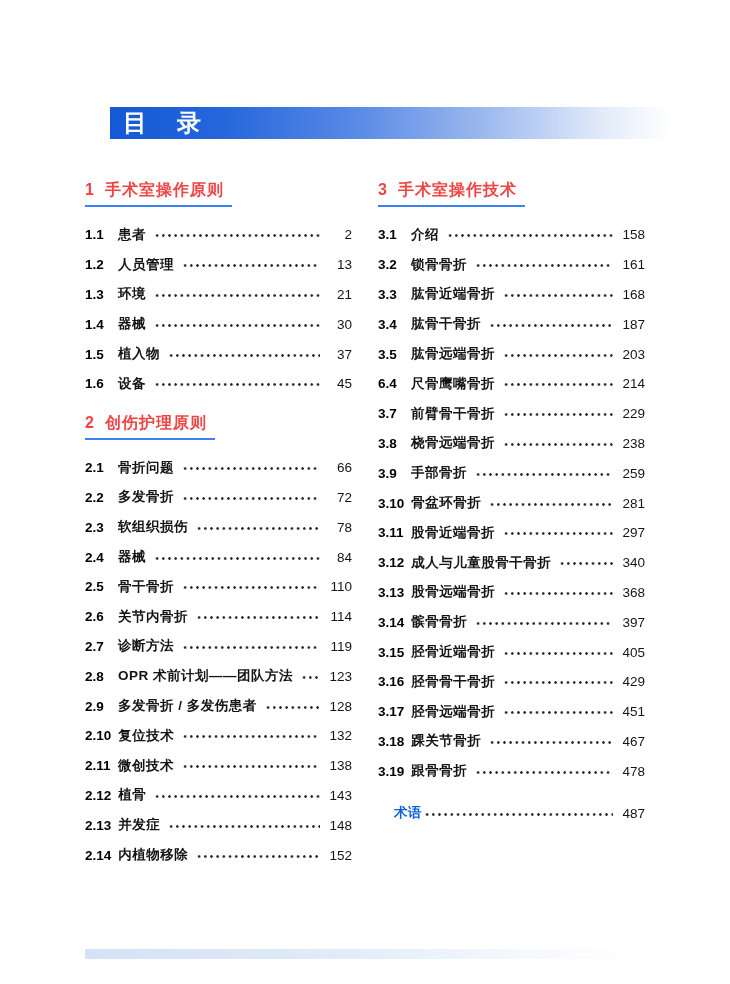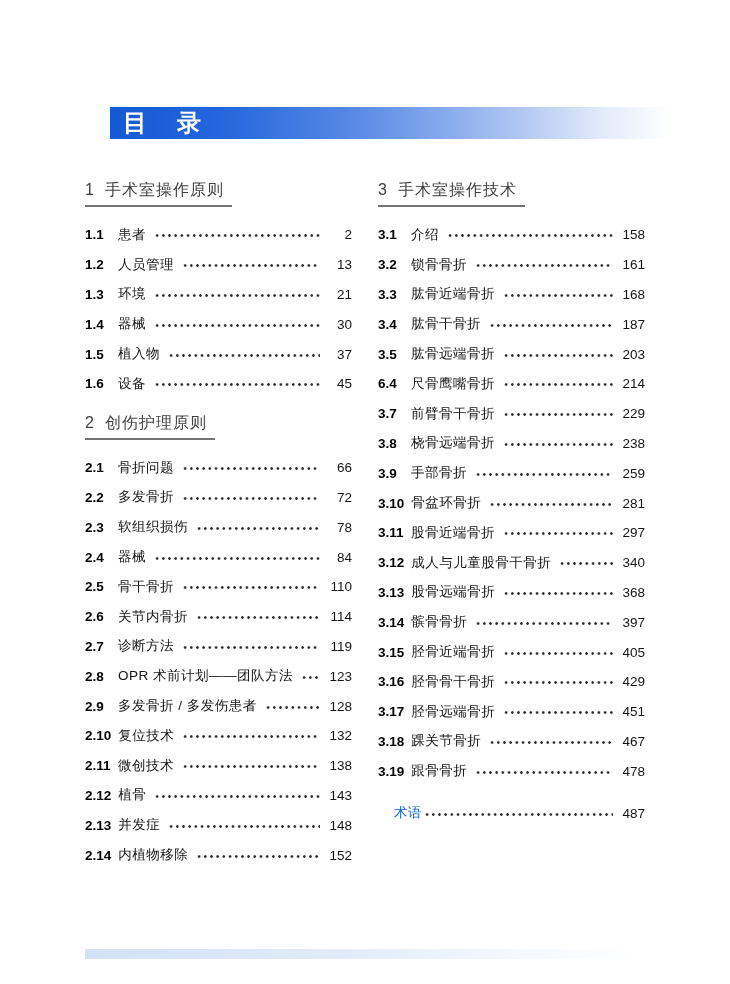--- a/index.html
+++ b/index.html
@@ -20,37 +20,37 @@
   }
   .cols{
     position:absolute;left:85px;top:180px;width:560px;
     display:flex;gap:26px;
   }
   .col{flex:1;min-width:0;}
   .section{display:block;}
   .section + .section{margin-top:14px;}
   .section-heading{
     display:inline-block;
-    font-size:16px;font-weight:normal;color:#404040;
-    border-bottom:2px solid #737373;
+    font-size:16px;font-weight:bold;color:#ef4444;
+    border-bottom:2px solid #3b82f6;
     padding:0 8px 4px 0;
     margin-bottom:13px;
     letter-spacing:1px;
     white-space:nowrap;
   }
   .sec-num{margin-right:10px;}
   .row{
     display:flex;align-items:center;height:29.8px;
     font-size:13.5px;
   }
   .row .num{
     color:#000000;font-weight:bold;min-width:26px;flex:none;
   }
   .row .label{
-    color:#141414;font-weight:normal;white-space:nowrap;flex:none;
+    color:#141414;font-weight:bold;white-space:nowrap;flex:none;
     margin-left:7px;letter-spacing:0.5px;
   }
   .row .dots{
     flex:1;align-self:center;height:9px;margin:2px 6px 0 8px;min-width:12px;
     background-image:radial-gradient(circle,#2a2a2a 1.15px,transparent 1.45px);
     background-size:6.2px 9px;
     background-position:left center;
     background-repeat:repeat-x;
   }
   .row .pagenum{

